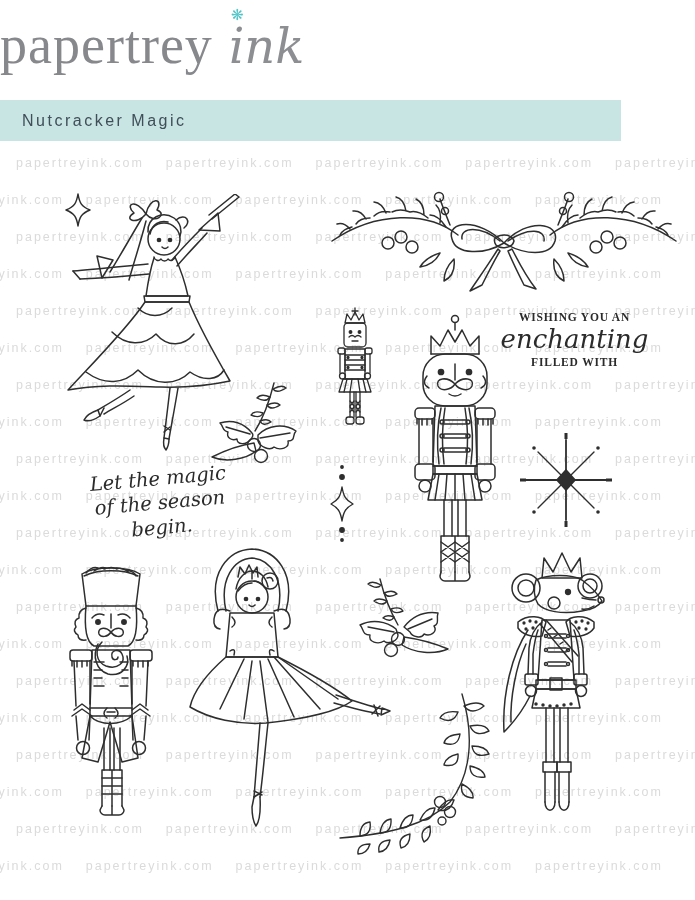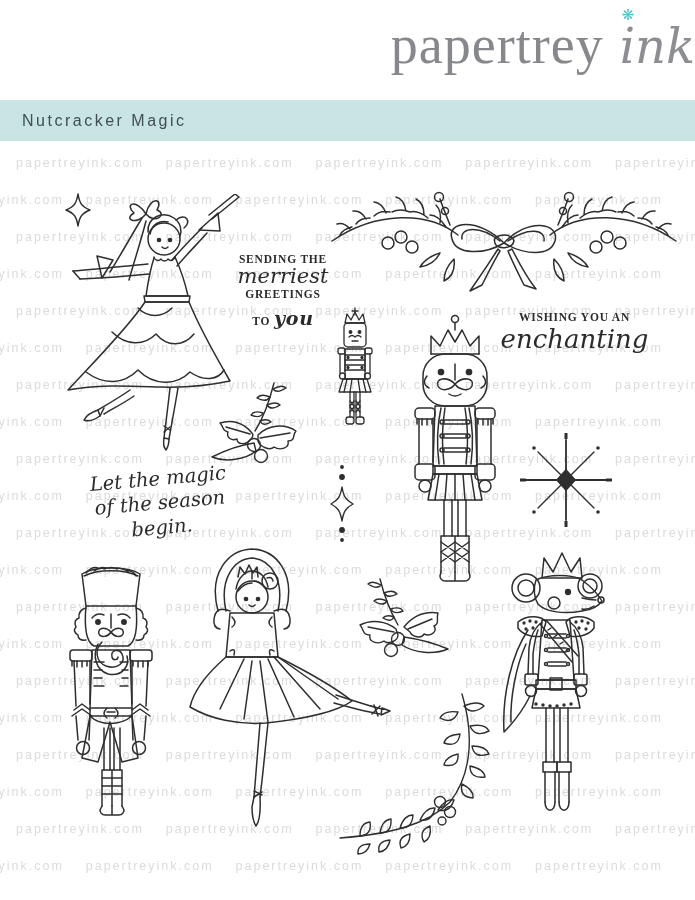--- a/index.html
+++ b/index.html
@@ -1,26 +1,26 @@
 <!DOCTYPE html>
 <html><head>
 <meta charset="utf-8">
 <style>
   html,body{margin:0;padding:0;}
   body{width:695px;height:900px;background:#ffffff;position:relative;overflow:hidden;
        font-family:"Liberation Sans",sans-serif;}
   
-  .logo-row{position:absolute;top:0;left:0;width:695px;height:100px;text-align:right;}
+  .logo-row{position:absolute;top:0;left:0;width:695px;height:100px;text-align:left;}
   .logo-inner{display:inline-block;margin-top:14px;white-space:nowrap;}
   .logo-brand{font-family:"Liberation Serif",serif;font-size:54px;color:#87888c;letter-spacing:1px;}
   .logo-ink{font-family:"DejaVu Serif",serif;font-style:italic;font-size:48px;color:#8d8e92;
             margin-left:16px;position:relative;display:inline-block;}
   .logo-flower{position:absolute;top:-12px;left:2px;font-size:15px;color:#4fc3c7;font-style:normal;}
   
-  .banner{position:absolute;top:100px;left:0;width:695px;height:41px;background:#c8e4e3;
+  .banner{position:absolute;top:100px;left:0;width:621px;height:41px;background:#c8e4e3;
           display:flex;justify-content:space-between;align-items:center;box-sizing:border-box;
           padding:0 22px;color:#3f4e57;font-size:16px;letter-spacing:2.5px;font-weight:500;}
   
   .canvas{position:absolute;top:141px;left:0;width:695px;height:759px;overflow:hidden;}
   .watermark{position:absolute;inset:0;color:#dbdbdb;font-size:12.5px;letter-spacing:2px;
              line-height:37px;white-space:nowrap;overflow:hidden;padding-top:4px;}
   .wm-row{height:37px;padding-left:16px;}
   .stamp{position:absolute;}
   .stamp svg{display:block;}
   
@@ -109,26 +109,20 @@
       <path d="M74,202 C64,209 54,214 44,220"></path>
       <path d="M38,216 C32,218 26,222 24,226 C28,228 34,226 40,222 Z"></path>
       <path d="M44,214 L40,222"></path>
       <path d="M110,194 C108,212 106,228 104,244"></path>
       <path d="M118,194 C115,212 112,228 109,245"></path>
       <path d="M104,244 C103,250 104,254 106,256 C108,253 109,249 109,245 Z"></path>
       <path d="M104,232 L110,236 M104,238 L110,233"></path>
     </svg>
   </div>
 
-  <div class="sent sending" style="left:228px;top:110px;width:110px">
-    <span class="caps">SENDING THE</span>
-    <span class="script">merriest</span>
-    <span class="caps">GREETINGS</span>
-    <span class="caps"><span>TO</span> <span class="you-script">you</span></span>
-  </div>
 
   <div class="stamp" style="left:328px;top:50px">
     <svg width="352" height="112" viewBox="0 0 352 112" stroke="#2e2e2e" fill="none" stroke-width="1.5" stroke-linecap="round" stroke-linejoin="round">
       <path d="M130,44 C100,20 48,20 4,50"></path>
       <path d="M118,36 q-8,-12 -16,-12 M112,32 q2,-12 -4,-18 M100,27 q-10,-8 -18,-6 M96,24 q0,-12 -8,-16 M82,21 q-10,-4 -18,0 M78,20 q-2,-12 -10,-14 M62,21 q-10,-2 -16,4 M58,22 q-4,-10 -12,-11 M42,27 q-10,0 -14,6 M38,28 q-5,-9 -13,-8 M24,36 q-9,2 -12,8 M22,38 q-6,-7 -13,-5"></path>
       <path d="M222,44 C252,20 304,20 348,50"></path>
       <path d="M234,36 q8,-12 16,-12 M240,32 q-2,-12 4,-18 M252,27 q10,-8 18,-6 M256,24 q0,-12 8,-16 M270,21 q10,-4 18,0 M274,20 q2,-12 10,-14 M290,21 q10,-2 16,4 M294,22 q4,-10 12,-11 M310,27 q10,0 14,6 M314,28 q5,-9 13,-8 M328,36 q9,2 12,8 M330,38 q6,-7 13,-5"></path>
       <path d="M122,34 C118,24 114,14 112,8"></path>
       <circle cx="111" cy="6" r="4.5"></circle>
         <circle cx="117" cy="20" r="3.5"></circle>
@@ -220,20 +214,21 @@
       <path d="M37,186 L37,222 M45,186 L45,222 M51,186 L51,222 M59,186 L59,222"></path>
       <path d="M34,222 L62,222 M34,222 L34,258 M48,222 L48,258 M62,222 L62,258"></path>
       <path d="M34,228 L48,238 M48,228 L34,238 M34,238 L48,248 M48,238 L34,248 M48,228 L62,238 M62,228 L48,238 M48,238 L62,248 M62,238 L48,248"></path>
       <path d="M34,258 L33,262 a5,5 0 0 0 5,5 L48,267 L48,258 M48,258 L48,267 L58,267 a5,5 0 0 0 5,-5 L62,258"></path>
     </svg>
   </div>
 
   <div class="sent wishing" style="left:497px;top:168px;width:155px">
     <span class="caps">WISHING YOU AN</span>
     <span class="script">enchanting</span>
+    <span class="caps">FILLED WITH</span>
   </div>
 
   <div class="stamp" style="left:210px;top:240px">
     <svg width="96" height="92" viewBox="0 0 96 92" stroke="#2e2e2e" fill="none" stroke-width="1.4" stroke-linecap="round" stroke-linejoin="round">
       <path d="M64,2 C60,18 54,36 45,50"></path>
       <path d="M63,8 q9,-5 13,-1 q-9,6 -13,1 Z M60,16 q-9,-4 -13,1 q9,5 13,-1 Z M57,24 q9,-4 13,0 q-9,6 -13,0 Z M53,32 q-9,-3 -12,2 q9,4 12,-2 Z M50,40 q8,-3 11,1 q-8,5 -11,-1 Z"></path>
       <path d="M42,52 C34,42 22,38 10,42 C14,46 12,50 18,51 C16,57 22,60 27,58 C27,64 36,64 40,59 C43,56 44,54 42,52 Z"></path>
       <path d="M40,53 L16,46"></path>
       <path d="M48,54 C58,44 74,42 86,50 C82,54 86,60 78,60 C80,67 70,70 64,66 C60,70 50,66 48,60 Z"></path>
       <path d="M50,57 L80,52"></path>

